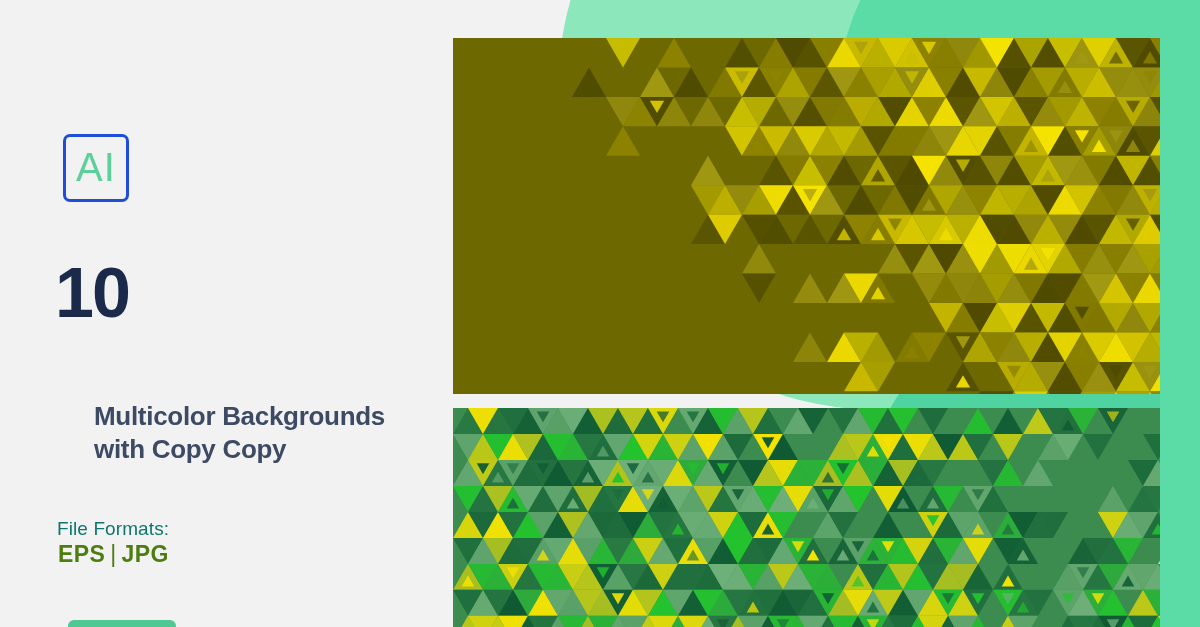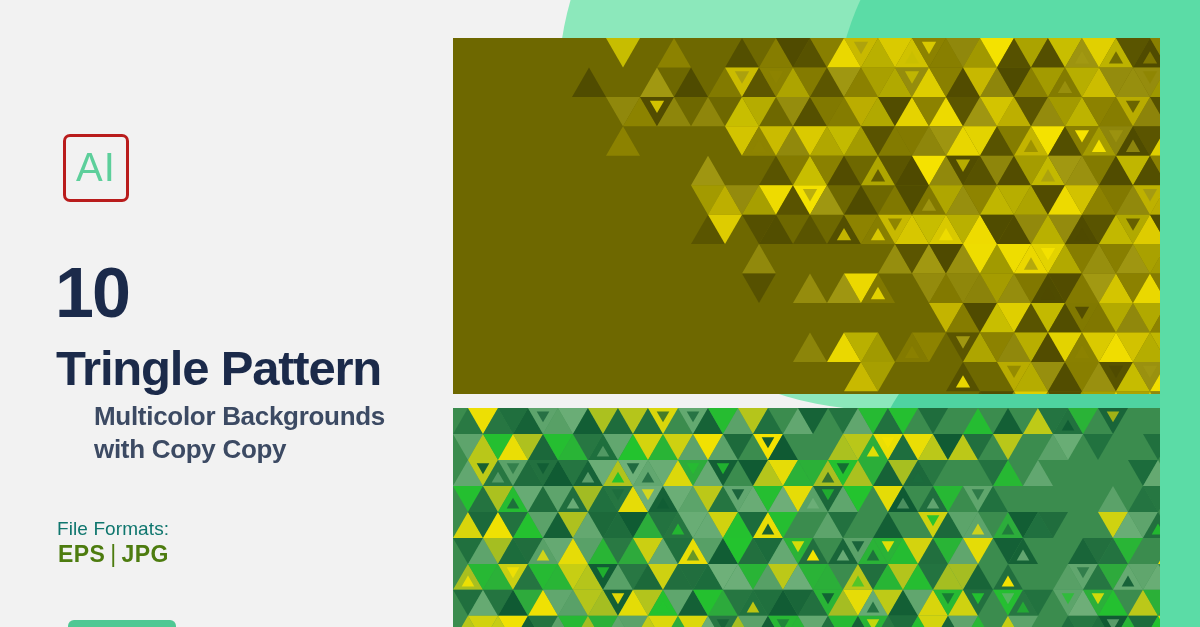--- a/index.html
+++ b/index.html
@@ -43,21 +43,21 @@
   #left-col{
     position:absolute;left:0;top:0;
     width:453px;height:627px;
     background:#f2f2f2;
     z-index:6;
   }
 
   #ai-badge{
     position:absolute;left:63px;top:134px;
     width:66px;height:68px;
-    border:3px solid #b91c1c;
+    border:3px solid #1d4ed8;
     border-radius:7px;
     box-sizing:border-box;
     display:flex;align-items:center;justify-content:center;
   }
   #ai-badge span{
     font-family:"Liberation Sans", sans-serif;
     font-size:40px;
     line-height:1;
     font-weight:400;
     color:#5dcf9b;
@@ -1130,21 +1130,20 @@
   </div>
 
   <div id="left-col">
 
     <div id="ai-badge">
       <span>AI</span>
     </div>
 
     <div id="count">10</div>
 
-    <div id="title">Tringle Pattern</div>
 
     <div id="subtitle">
       <div>Multicolor Backgrounds</div>
       <div>with Copy Copy</div>
     </div>
 
     <div id="formats-label">File Formats:</div>
     <div id="formats-value">
       <span>EPS</span><span class="sep">|</span><span>JPG</span>
     </div>

